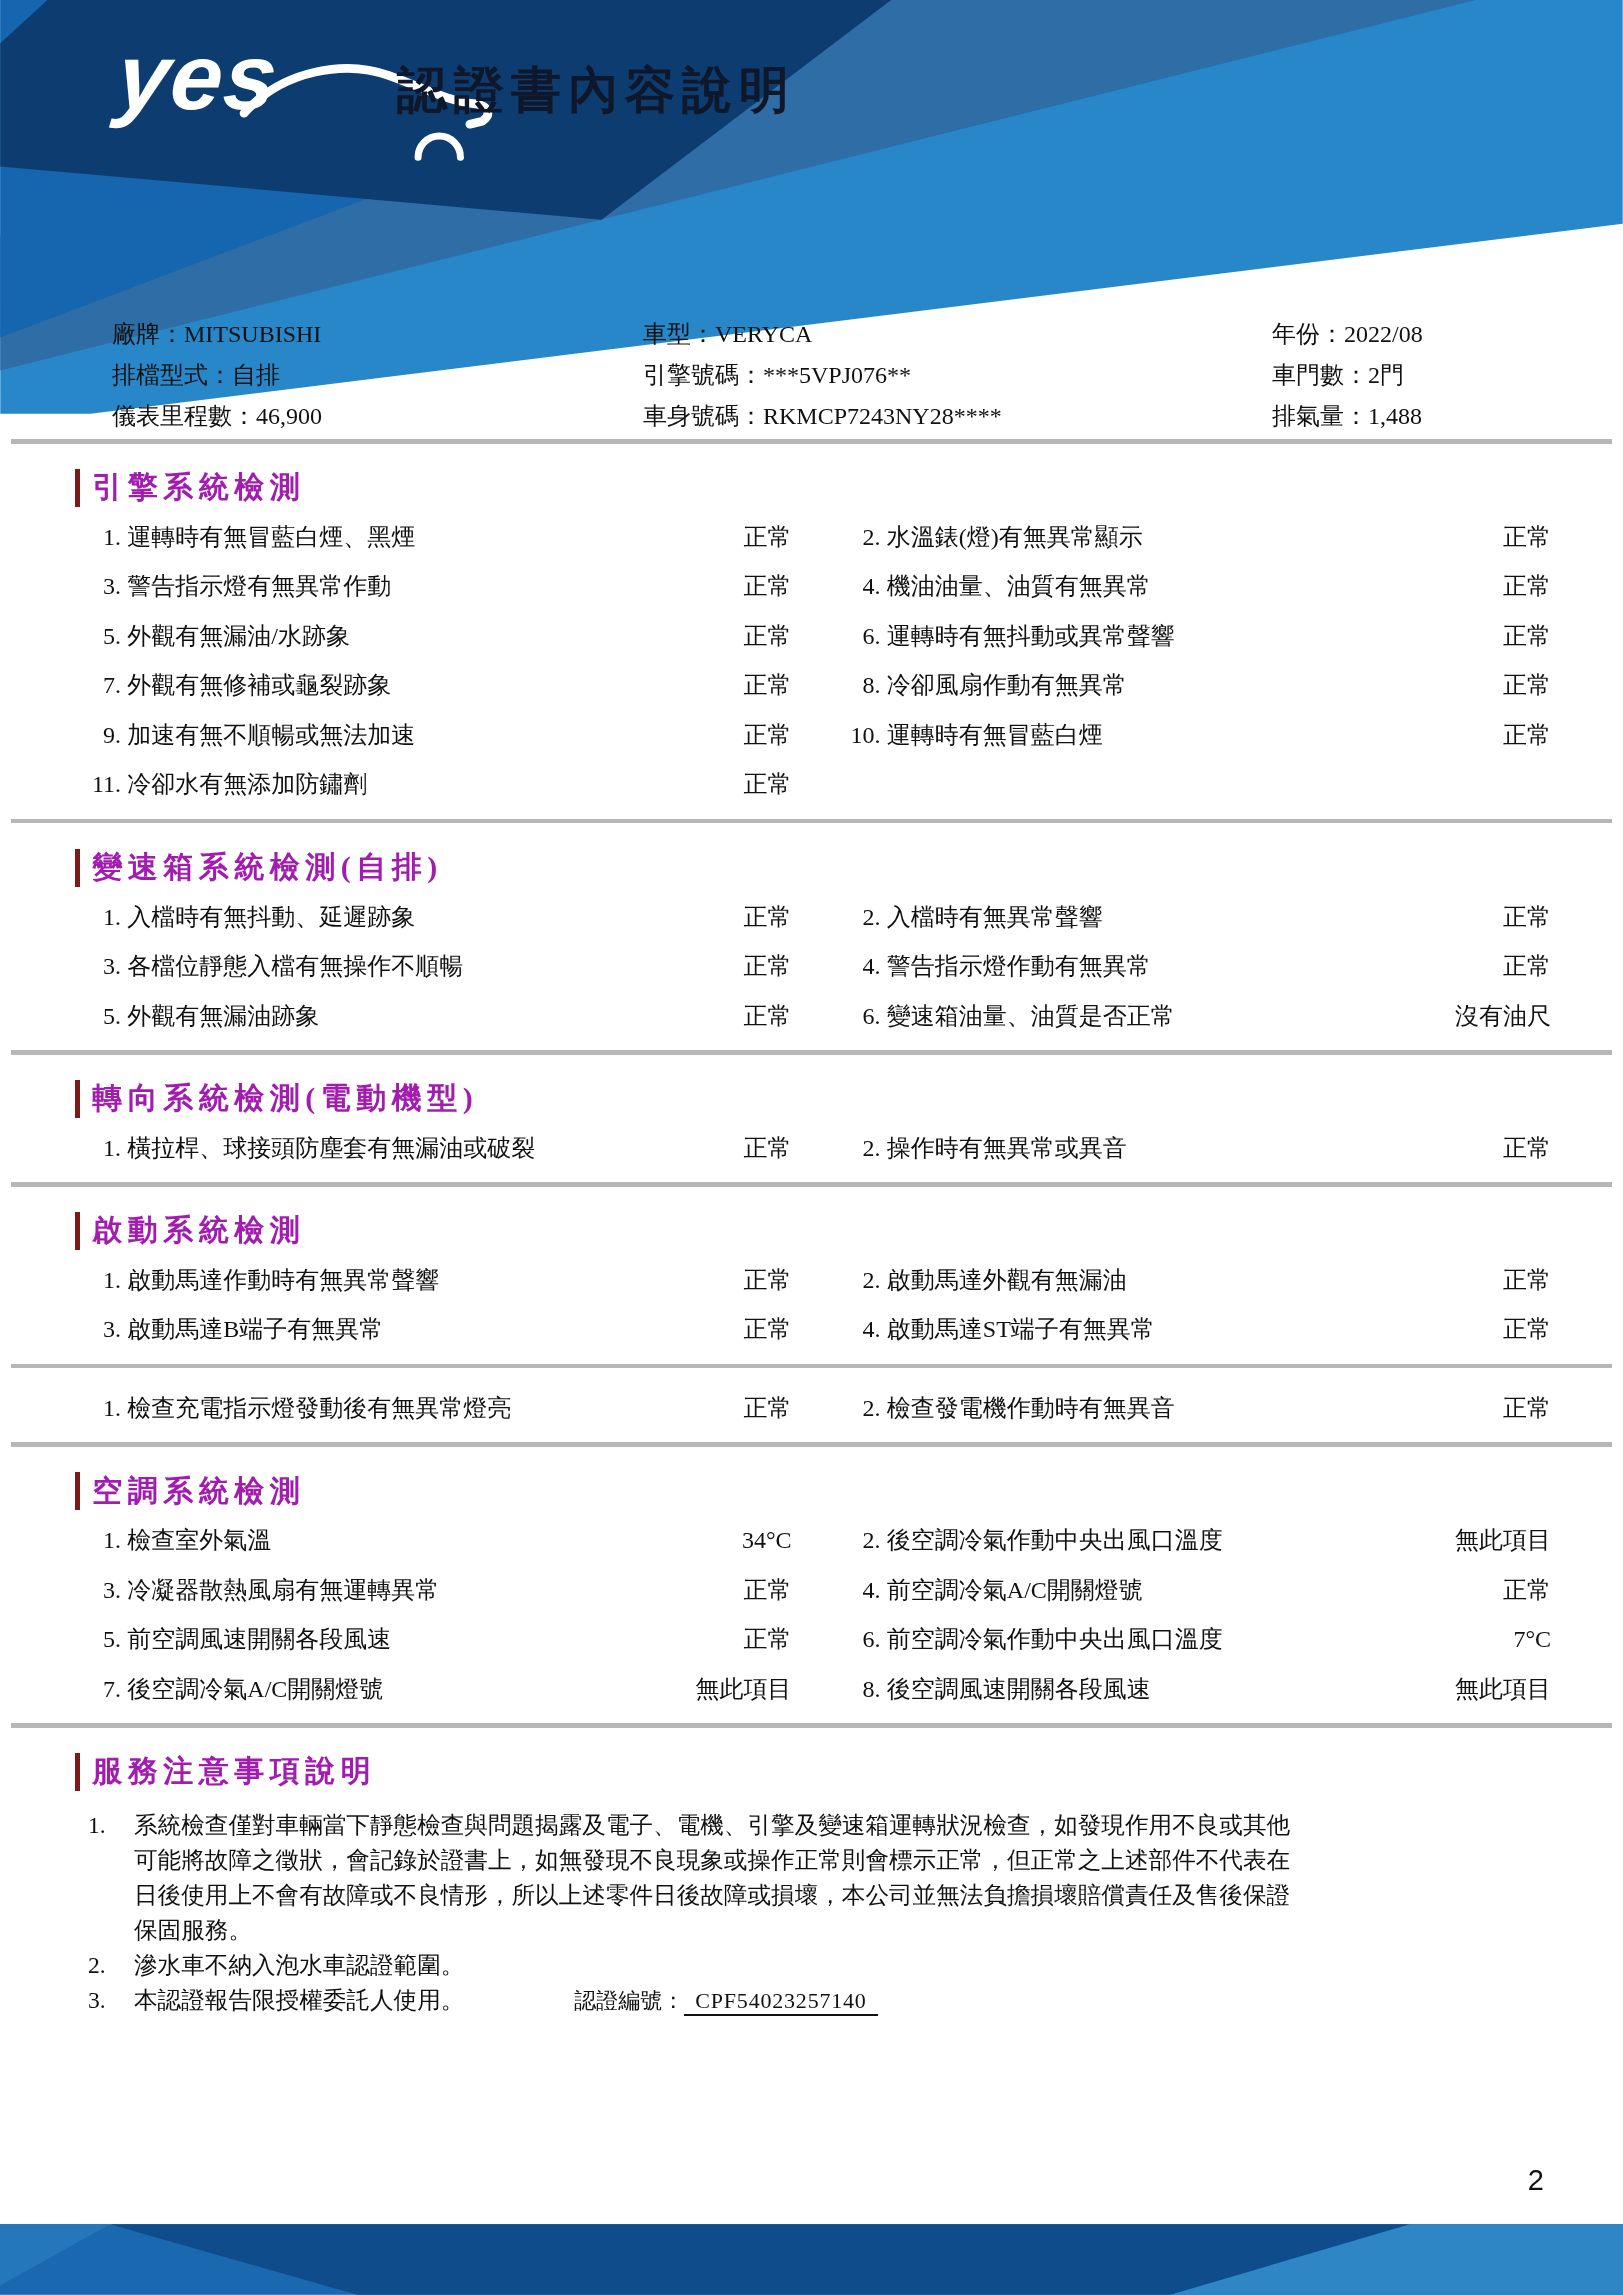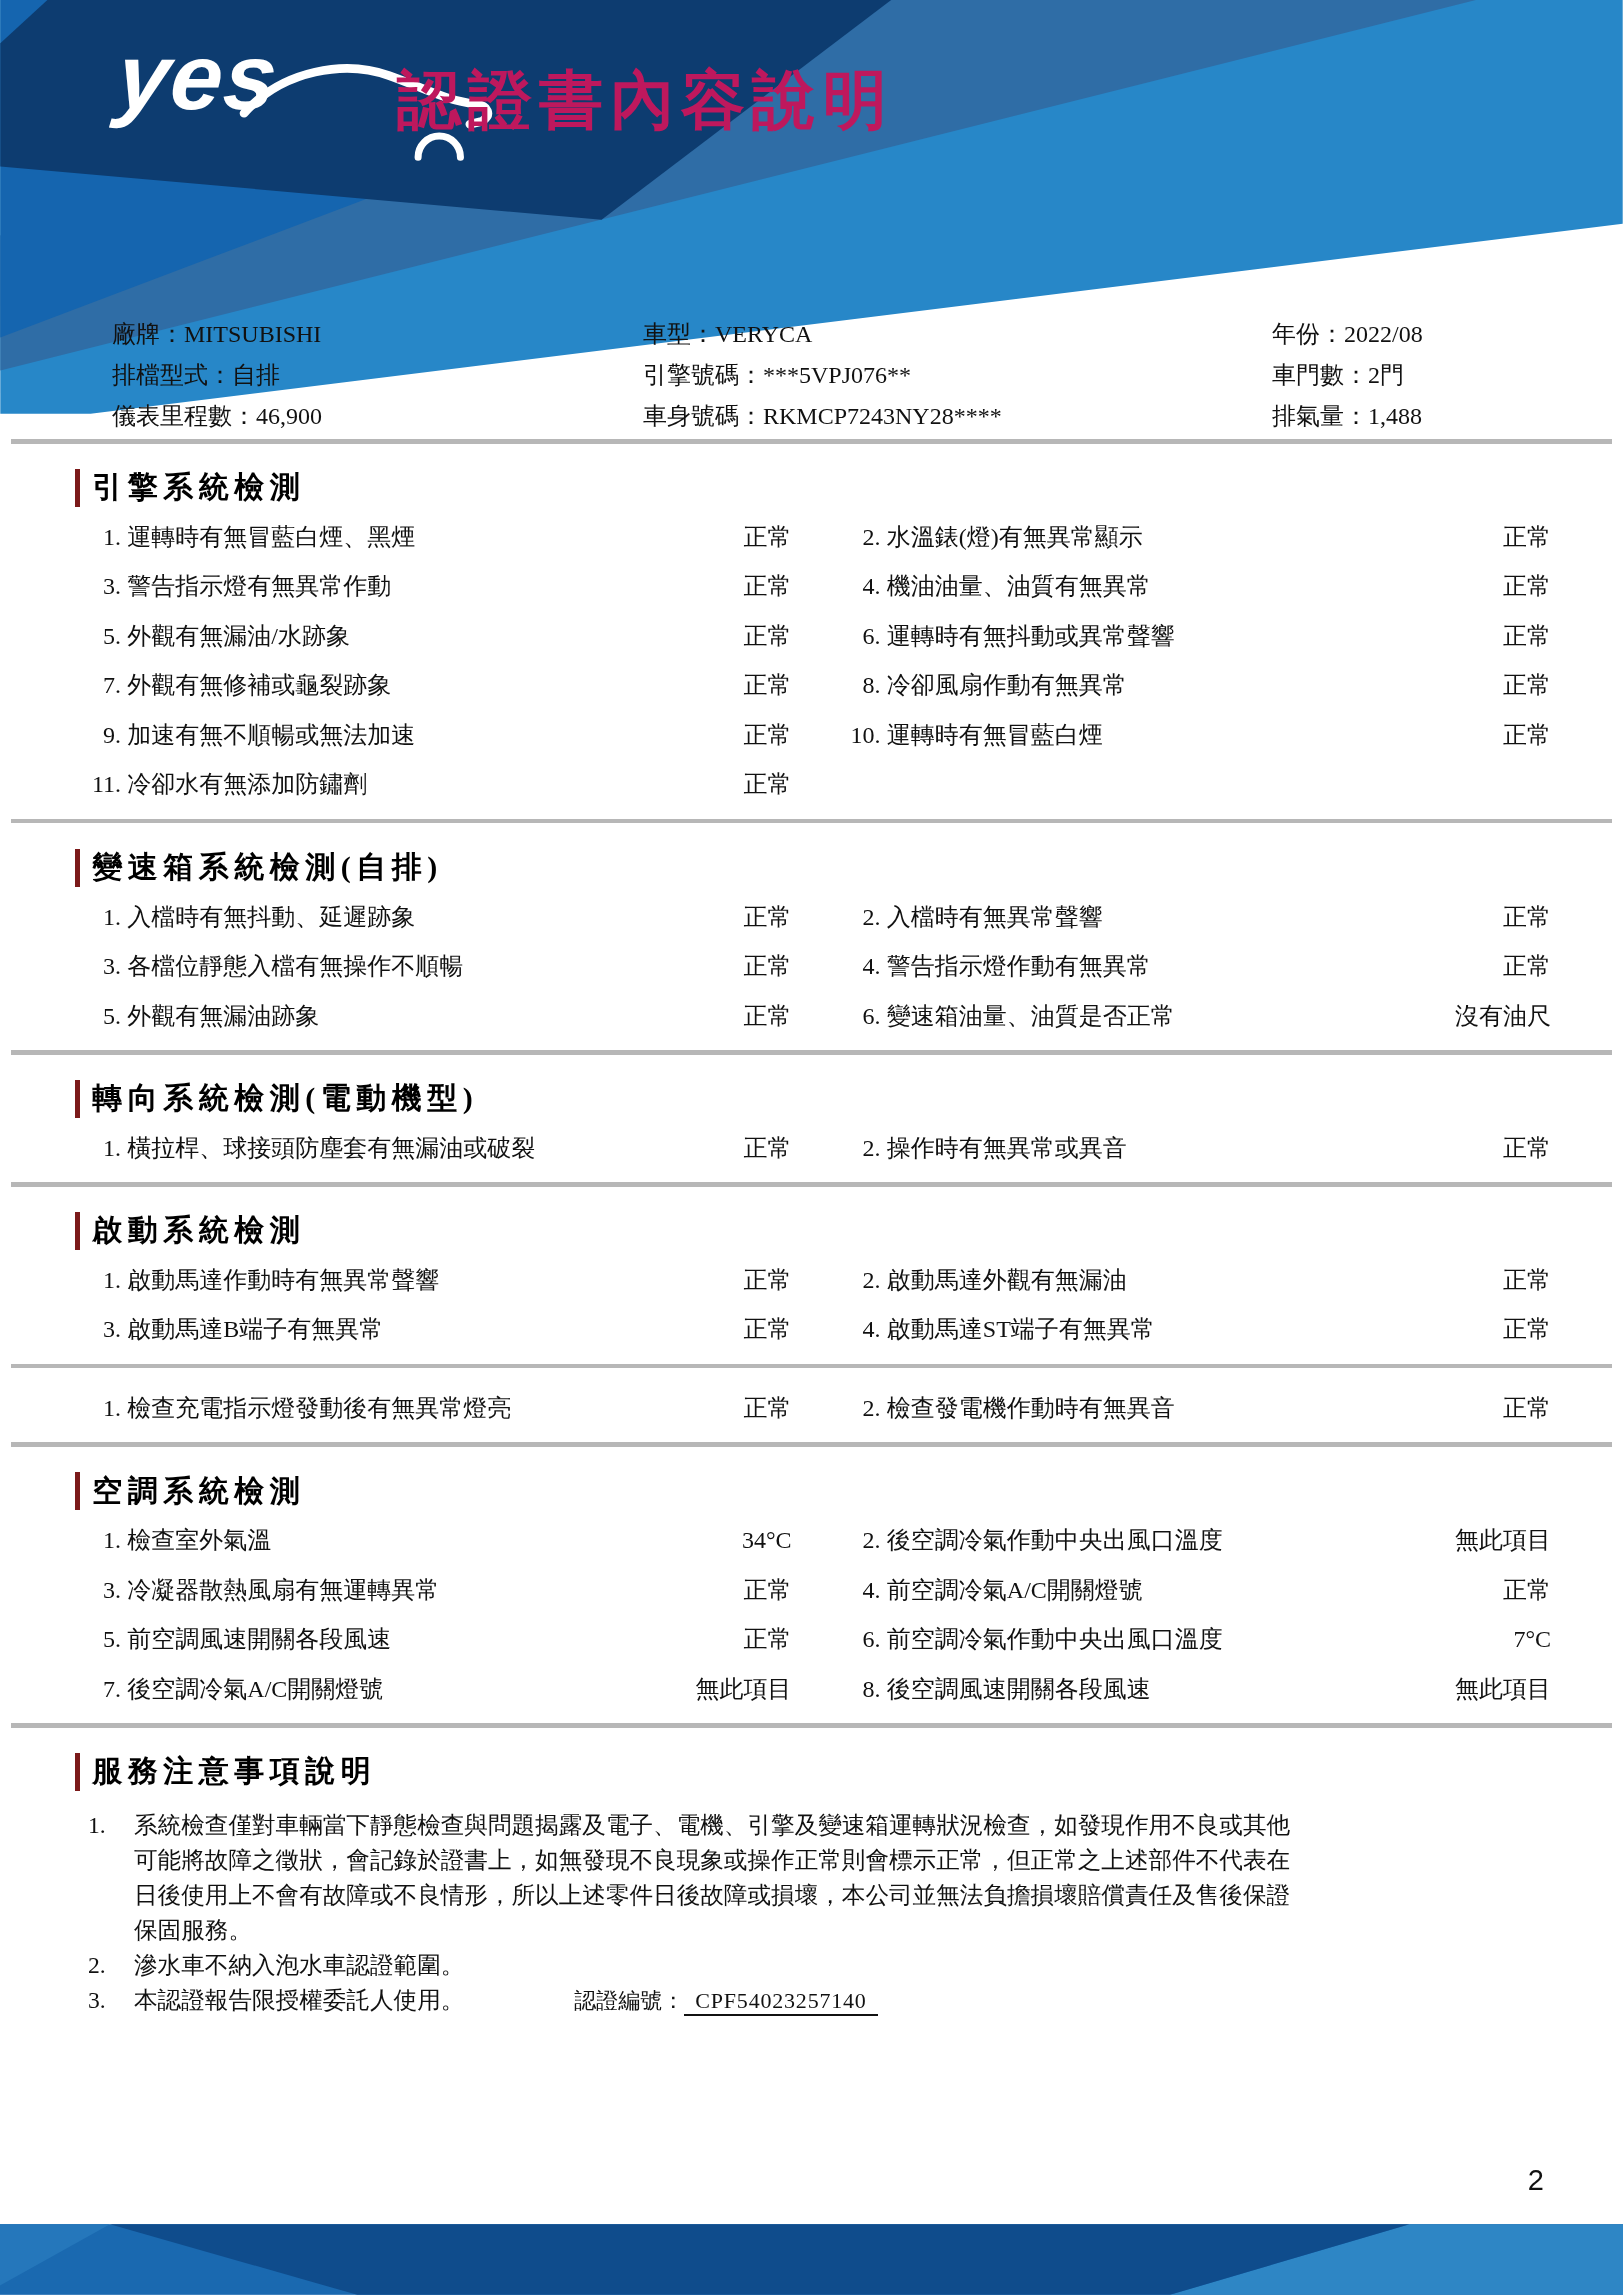--- a/index.html
+++ b/index.html
@@ -14,37 +14,37 @@
   .logo-text{
     font-family:"Liberation Sans","DejaVu Sans",sans-serif;
     font-style:italic;font-weight:800;font-size:93px;line-height:93px;
     color:#ffffff;letter-spacing:1.6px;transform:skewX(-6deg);
     display:inline-block;text-transform:lowercase;
   }
   .car-svg{position:absolute;top:38px;left:236px;}
   .page-title{
     position:absolute;top:57px;left:397px;
     font-family:"Liberation Sans","DejaVu Sans",sans-serif;
-    font-weight:700;font-size:64px;color:#be185d;letter-spacing:7px;white-space:nowrap;
+    font-weight:700;font-size:50px;color:#0f172a;letter-spacing:7px;white-space:nowrap;
   }
   
   .content{position:absolute;top:313px;left:0;right:0;}
   .vi-grid{margin:0 75px 0 88px;}
   .vi-row{display:flex;height:41px;align-items:center;}
   .vi-cell{font-size:24px;white-space:nowrap;margin-left:24px;}
   .vi-cell.c0{width:507px;}
   .vi-cell.c1{width:605px;}
   .vi-cell.c2{flex:1;}
   .sep{height:4.7px;background:#b7b7b7;margin:0 11px;}
   .sep.first{margin-top:3.1px;}
   
   .section{margin-top:23.6px;}
   .sec-header{display:flex;align-items:center;margin-left:75px;height:41px;}
   .sec-bar{width:4.7px;height:38px;background:#7b1a1a;margin-right:12.6px;flex:none;}
-  .sec-title{font-size:30px;font-weight:600;color:#000000;letter-spacing:5.5px;white-space:nowrap;}
+  .sec-title{font-size:30px;font-weight:600;color:#a21caf;letter-spacing:5.5px;white-space:nowrap;}
   .items-grid{
     display:grid;grid-template-columns:1fr 1fr;column-gap:43px;row-gap:16.5px;
     margin:12.6px 72px 0 75px;
   }
   .item{display:flex;align-items:baseline;line-height:33px;font-size:24px;}
   .item .num{width:46px;flex:none;text-align:right;margin-right:6.3px;}
   .item .label{white-space:nowrap;}
   .item .value{margin-left:auto;white-space:nowrap;padding-left:15.7px;text-align:right;}
   .section .sep{margin-top:17.3px;}
   

